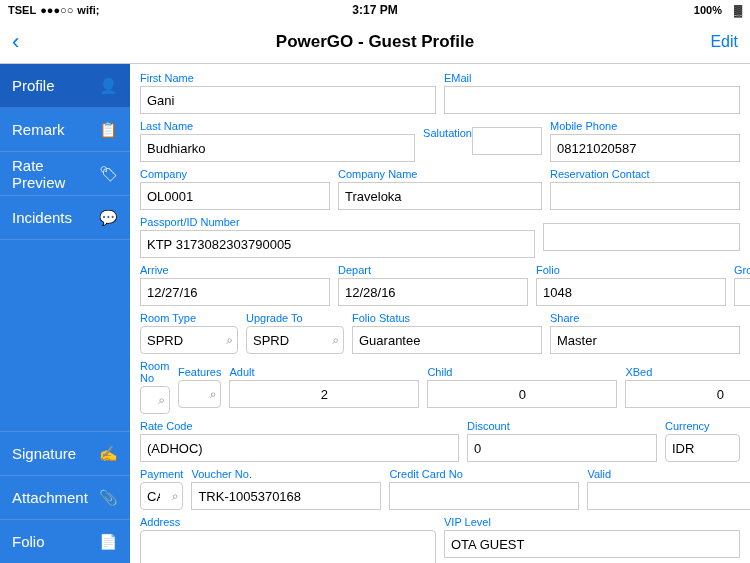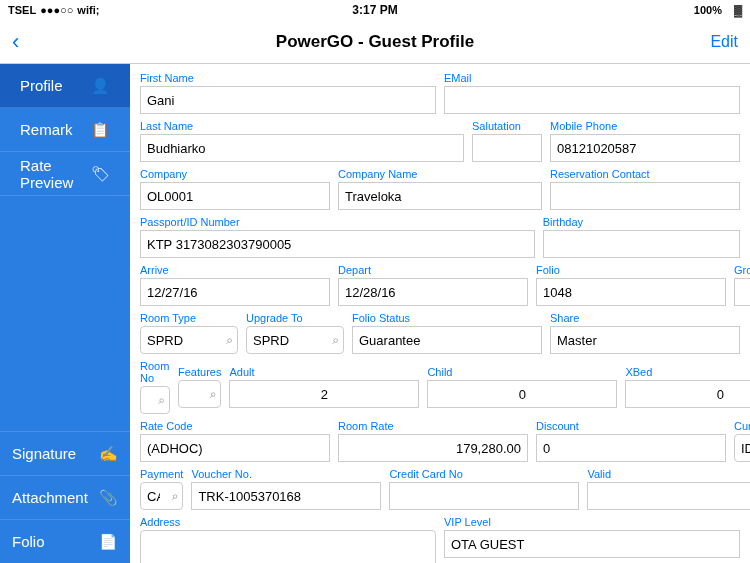--- a/index.html
+++ b/index.html
@@ -57,21 +57,21 @@
     .sidebar {
       width: 130px;
       background: #2a7de1;
       display: flex;
       flex-direction: column;
     }
     .sidebar-item {
       display: flex;
       align-items: center;
       justify-content: space-between;
-      padding: 0 20px;
+      padding: 0 12px;
       height: 44px;
       color: #fff;
       font-size: 15px;
       font-weight: 500;
       cursor: pointer;
       border-bottom: 1px solid rgba(255,255,255,0.15);
     }
     .sidebar-item.active {
       background: #1a5fbf;
     }
@@ -188,20 +188,24 @@
       <span>👤</span>
     </div>
     <div class="sidebar-item">
       <span>Remark</span>
       <span>📋</span>
     </div>
     <div class="sidebar-item">
       <span>Rate Preview</span>
       <span>🏷</span>
     </div>
+    <div class="sidebar-item">
+      <span>Incidents</span>
+      <span>💬</span>
+    </div>
     <div class="sidebar-spacer"></div>
     <div class="sidebar-bottom-item">
       <span>Signature</span>
       <span>✍</span>
     </div>
     <div class="sidebar-bottom-item">
       <span>Attachment</span>
       <span>📎</span>
     </div>
     <div class="sidebar-bottom-item">
@@ -221,21 +225,21 @@
         <label class="form-label">EMail</label>
         <input class="form-input" type="text" style="">
       </div>
     </div>
 
     <div class="form-row">
       <div class="form-group" style="flex:2">
         <label class="form-label">Last Name</label>
         <input class="form-input" type="text" value="Budhiarko" style="">
       </div>
-      <div style="display:flex;flex-direction:column;flex:0 0 auto;min-width:70px;">
+      <div style="display:flex;flex-direction:row;flex:0 0 auto;min-width:70px;">
         <label class="form-label">Salutation</label>
         <input class="form-input" type="text" style="width: 70px;">
       </div>
       <div class="form-group">
         <label class="form-label">Mobile Phone</label>
         <input class="form-input" type="text" value="08121020587" style="">
       </div>
     </div>
 
     <div class="form-row">
@@ -252,21 +256,20 @@
         <input class="form-input" type="text" style="">
       </div>
     </div>
 
     <div class="form-row">
       <div class="form-group" style="flex:2">
         <label class="form-label">Passport/ID Number</label>
         <input class="form-input" type="text" value="KTP 3173082303790005" style="">
       </div>
       <div class="form-group">
-        <label class="form-label">Birthday</label>
         <input class="form-input" type="text" style="">
       </div>
     </div>
 
     <div class="form-row">
       <div class="form-group">
         <label class="form-label">Arrive</label>
         <input class="form-input" type="text" value="12/27/16" style="">
       </div>
       <div class="form-group">
@@ -334,24 +337,20 @@
       <div class="form-group" style="flex:0 0 55px;">
         <label class="form-label">XBed</label>
         <input class="form-input" type="text" style="text-align: center;" value="0">
       </div>
     </div>
 
     <div class="form-row">
       <div class="form-group">
         <label class="form-label">Rate Code</label>
         <input class="form-input" type="text" value="(ADHOC)" style="">
-      </div>
-      <div class="form-group" style="flex:1.5">
-        <label class="form-label">Room Rate</label>
-        <input class="form-input" type="text" style="text-align: right;" value="179,280.00">
       </div>
       <div class="form-group" style="flex:0 0 65px;">
         <label class="form-label">Discount</label>
         <input class="form-input" type="text" value="0" style="">
       </div>
       <div class="form-group" style="flex:0 0 75px;">
         <label class="form-label">Currency</label>
         <div class="input-wrapper">
           <input type="text" value="IDR" style="">
 

